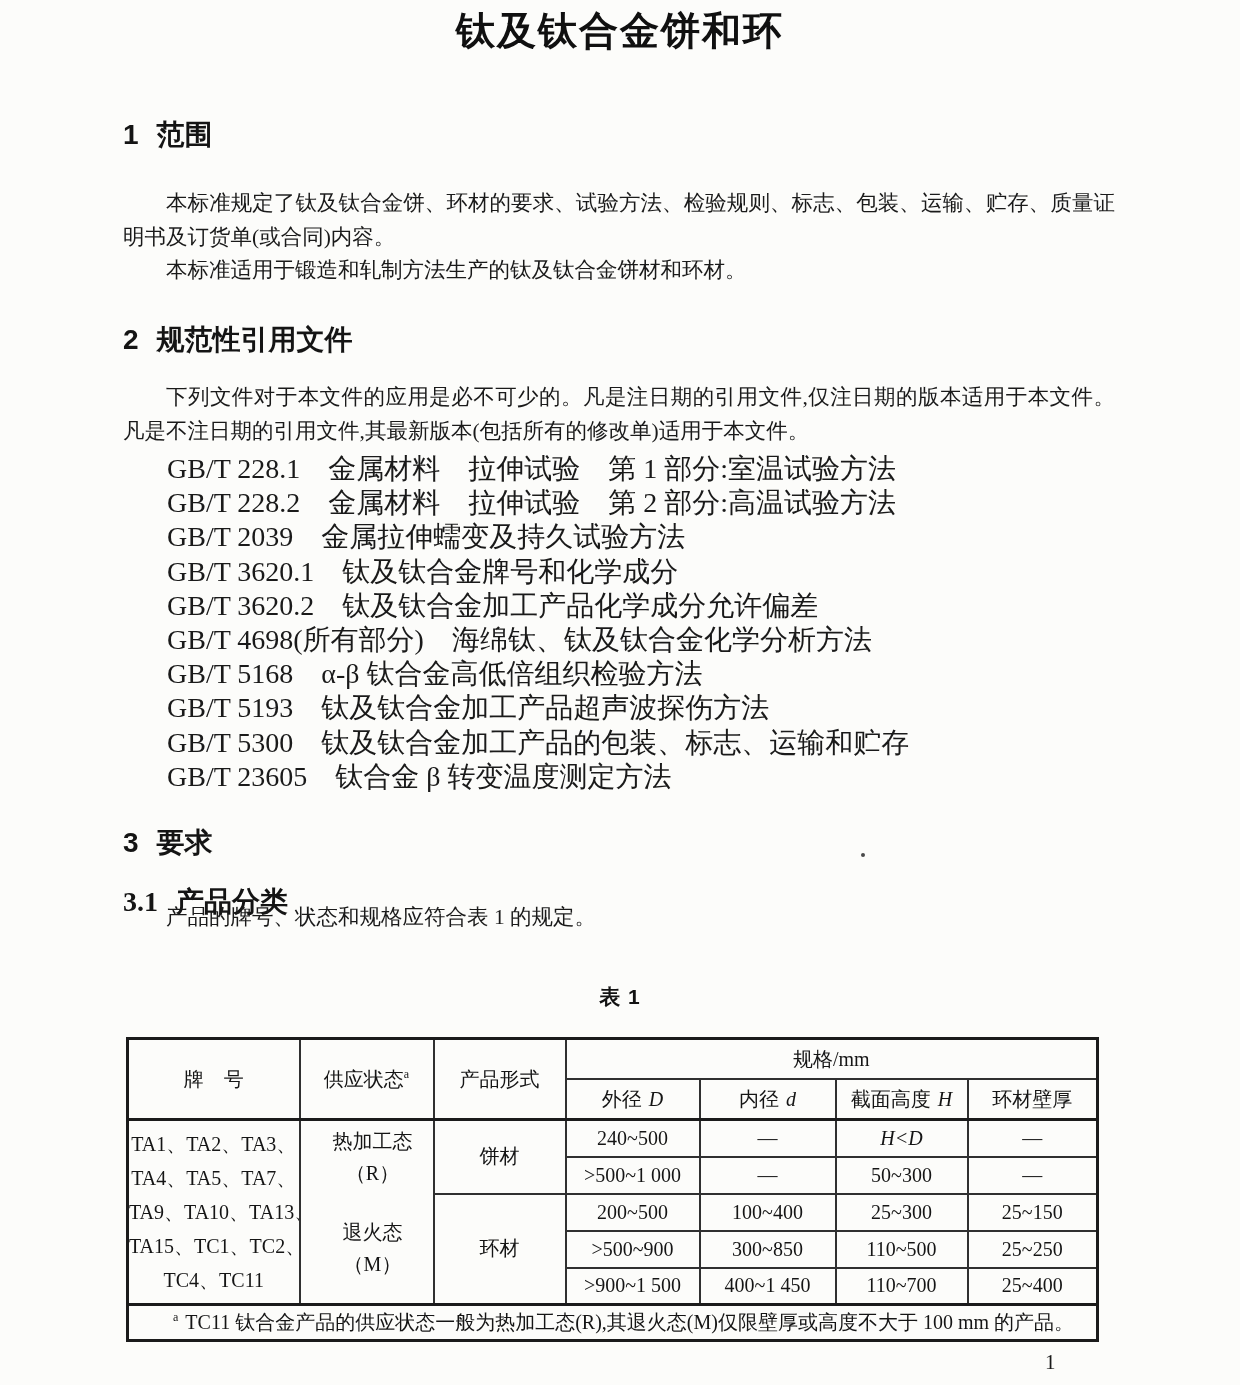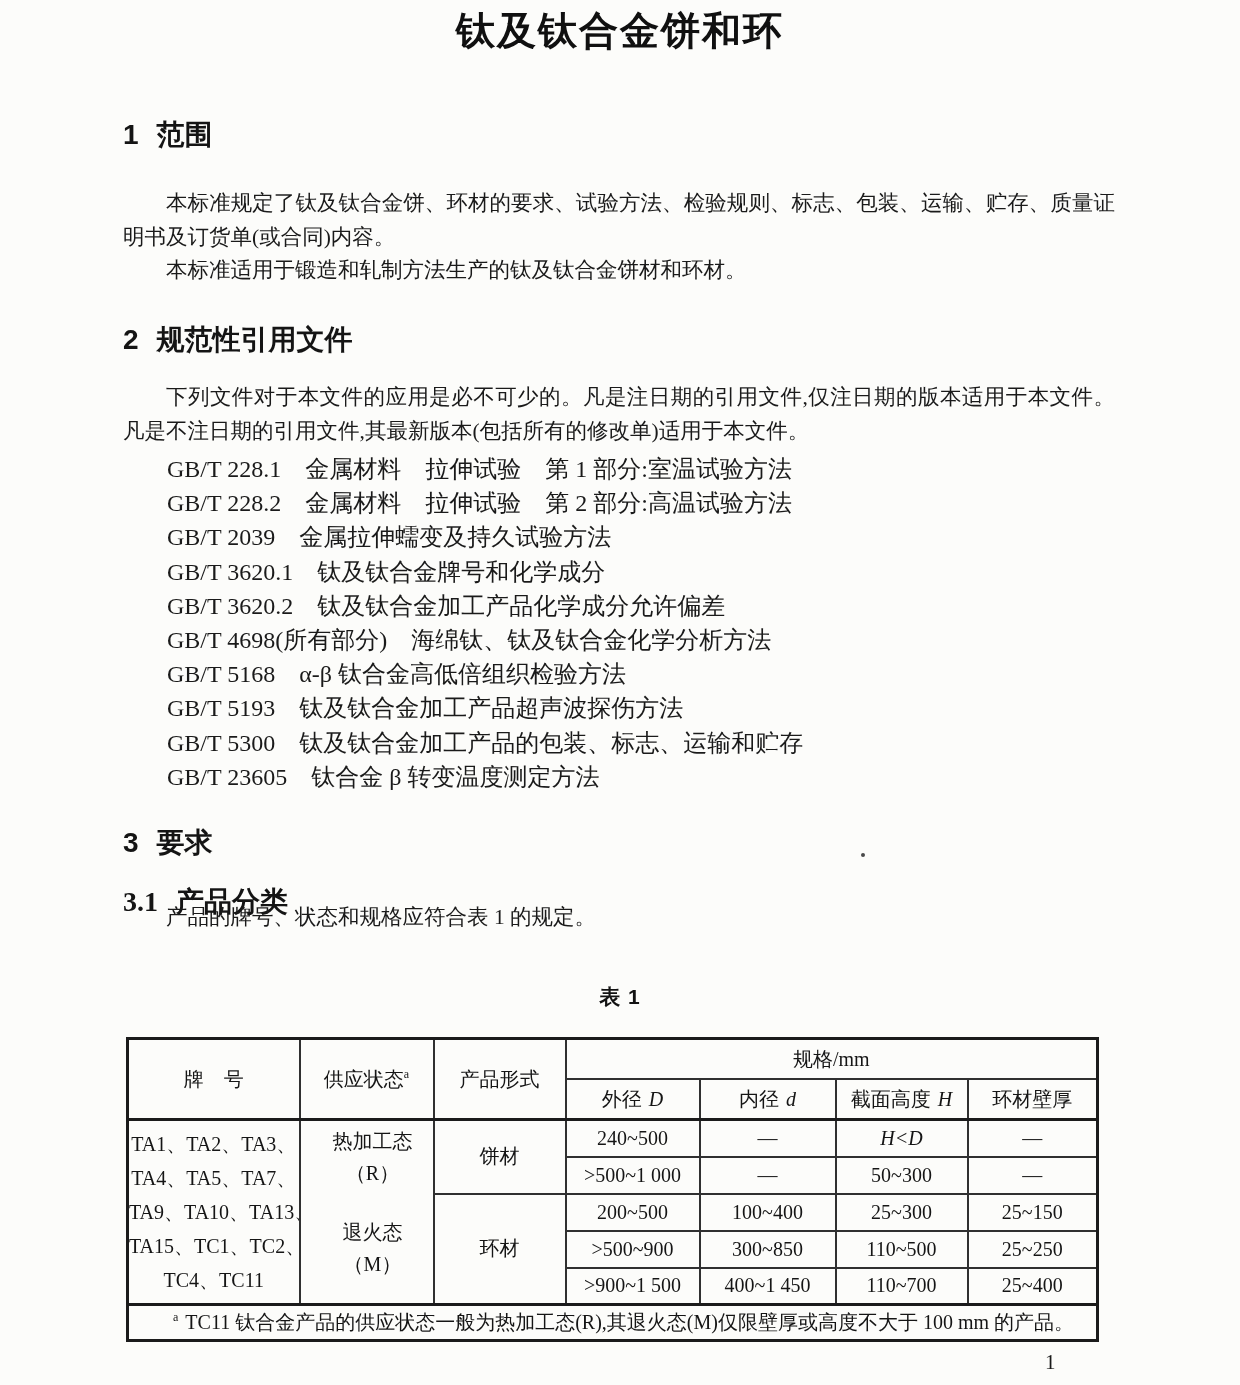--- a/index.html
+++ b/index.html
@@ -26,21 +26,21 @@
   .h-s31 { top:884px;font-family:Liberation Serif, serif; }
   .para {
     position:absolute; left:123px; width:992px; margin:0;
     font-size:21.5px; line-height:34px; text-align:justify; text-indent:2em;
   }
   .p-s1a { top:186px; }
   .p-s1b { top:253px; }
   .p-s2  { top:380px; }
   .p-s31 { top:900px; }
   .refs { position:absolute; left:167px; top:452px; }
-  .ref-item { font-size:24px; line-height:34.2px; white-space:pre; }
+  .ref-item { font-size:28px; line-height:34.2px; white-space:pre; }
   .dot-artifact {
     position:absolute; left:861px; top:853px; width:4px; height:4px;
     background:#4a4a4a; border-radius:50%;
   }
   .table-caption {
     position:absolute; top:983px; left:0; right:0; text-align:center;
     font-family:"Liberation Sans", sans-serif; font-weight:bold;
     font-size:21px; letter-spacing:1px; color:#121212;
   }
   table.spec {

